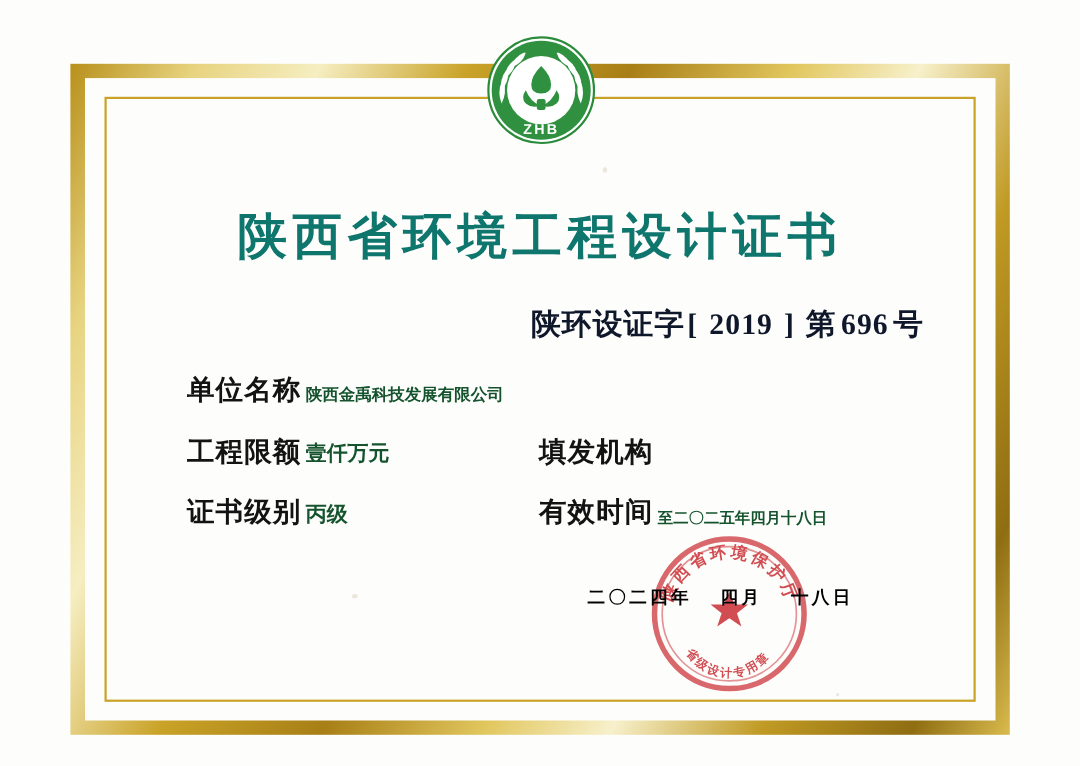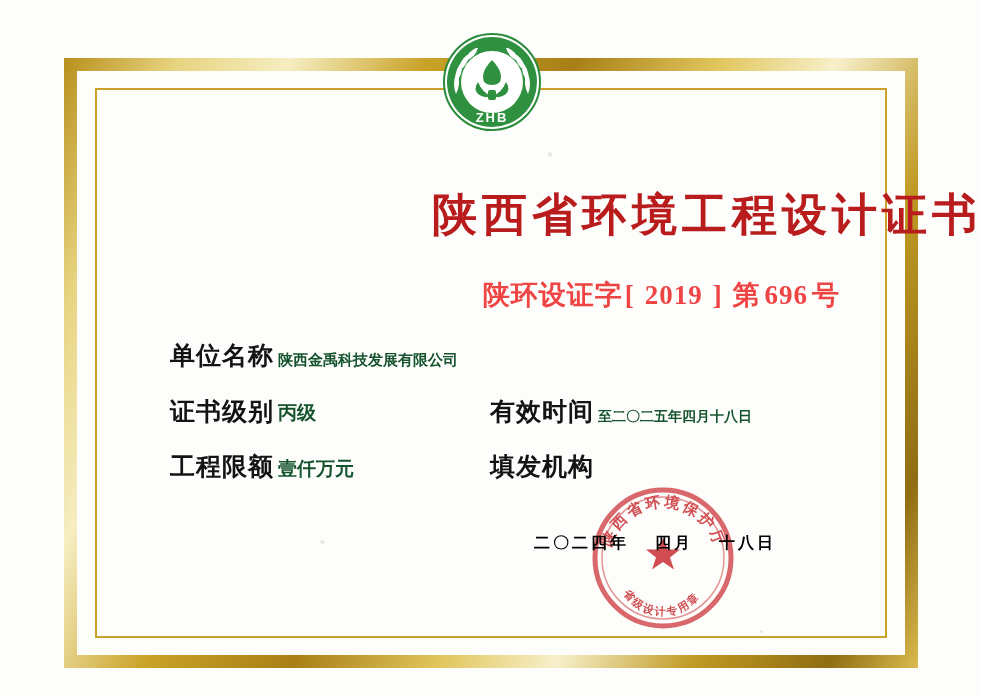--- a/index.html
+++ b/index.html
@@ -62,35 +62,35 @@
     height: 110px;
   }
   .emblem-svg { display:block; }
 
   
   .doc-title {
     position: absolute;
     left: 0;
     top: 185px;
     width: 982px;
-    text-align: right;
+    text-align: center;
     font-size: 45px;
     letter-spacing: 5px;
-    color: #b91c1c;
+    color: #0f766e;
     font-weight: 700;
     font-family: "Liberation Serif", "DejaVu Serif", serif;
   }
 
   
   .cert-no {
     position: absolute;
     right: 142px;
     top: 277px;
     font-size: 27px;
-    color: #ef4444;
+    color: #0f172a;
     font-weight: 700;
     letter-spacing: 1px;
     white-space: nowrap;
   }
   .cert-no .bracket { font-family: "Liberation Serif", serif; padding: 0 2px; }
   .cert-no .year { padding: 0 8px; }
   .cert-no .num { padding: 0 4px; }
 
   
   .fields {
@@ -215,37 +215,37 @@
       <div class="field-cell cell-left">
         <div class="field-label">单位名称</div>
         <div class="field-value">陕西金禹科技发展有限公司</div>
       </div>
       <div class="field-cell cell-right">
       </div>
     </div>
 
     <div class="field-row">
       <div class="field-cell cell-left">
+        <div class="field-label">工程限额</div>
+        <div class="field-value mid">壹仟万元</div>
+      </div>
+      <div class="field-cell cell-right">
+        <div class="field-label">填发机构</div>
+        <div class="field-value mid"></div>
+      </div>
+    </div>
+
+    <div class="field-row">
+      <div class="field-cell cell-left">
         <div class="field-label">证书级别</div>
         <div class="field-value mid">丙级</div>
       </div>
       <div class="field-cell cell-right">
         <div class="field-label">有效时间</div>
         <div class="field-value small">至二〇二五年四月十八日</div>
-      </div>
-    </div>
-
-    <div class="field-row">
-      <div class="field-cell cell-left">
-        <div class="field-label">工程限额</div>
-        <div class="field-value mid">壹仟万元</div>
-      </div>
-      <div class="field-cell cell-right">
-        <div class="field-label">填发机构</div>
-        <div class="field-value mid"></div>
       </div>
     </div>
 
   </div>
 
   <div class="seal">
     <svg width="150" height="150" viewBox="0 0 150 150" xmlns="http://www.w3.org/2000/svg">
       <circle cx="75" cy="75" r="68" fill="none" stroke="#c8272d" stroke-width="5" opacity="0.85"></circle>
       <circle cx="75" cy="75" r="61" fill="none" stroke="#c8272d" stroke-width="1.5" opacity="0.6"></circle>
       <path id="sealTop" d="M 21 78 A 54 54 0 0 1 129 78" fill="none"></path>

